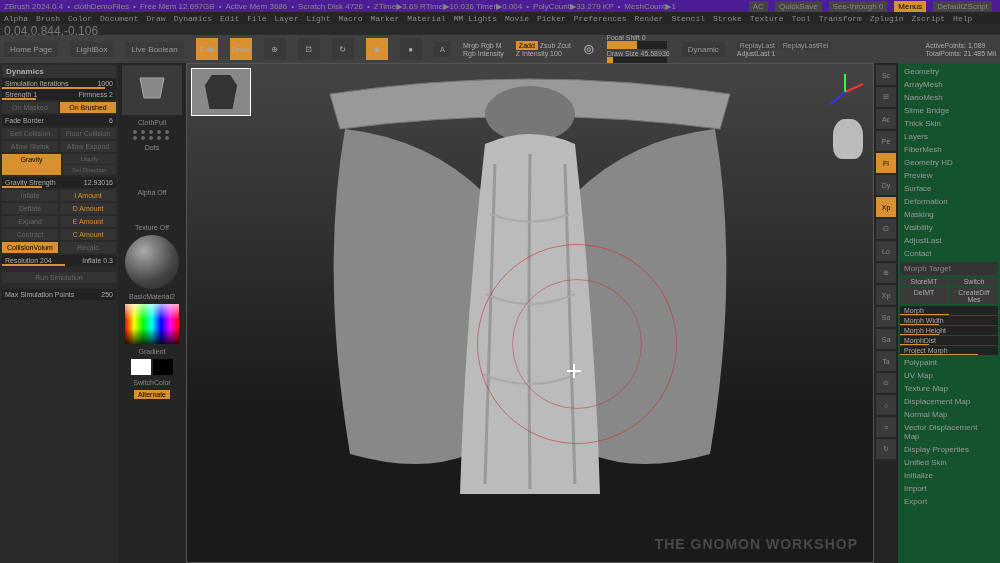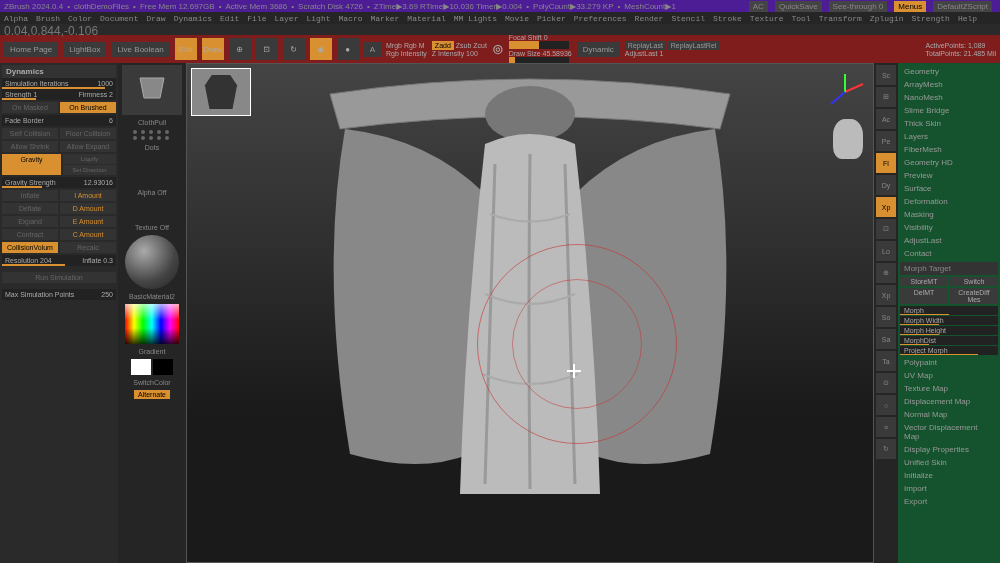--- a/index.html
+++ b/index.html
@@ -13,21 +13,21 @@
 .status-btn.orange { background: #d89030; color: #000; }
 
 
 .menu-bar { height: 12px; background: #252525; display: flex; align-items: center; padding: 0 4px; font-size: 8px; gap: 8px; }
 .menu-bar span { color: #888; cursor: pointer; font-family: Liberation Mono, monospace; }
 
 
 .coords-bar { height: 11px; background: #2a2a2a; padding: 0 4px; font-size: 12px; color: #777; }
 
 
-.tool-bar { height: 28px; background: #7f1d1d; display: flex; align-items: center; padding: 0 4px; gap: 5px; font-size: 8px; }
+.tool-bar { height: 28px; background: #404040; display: flex; align-items: center; padding: 0 4px; gap: 12px; font-size: 8px; }
 .tool-btn { background: #3a3a3a; padding: 3px 6px; color: #999; cursor: pointer; }
 .tool-btn.orange { background: #d89030; color: #000; }
 .tool-icon { width: 22px; height: 22px; background: #d89030; display: flex; align-items: center; justify-content: center; }
 .tool-icon.dark { background: #3a3a3a; }
 .slider-group { display: flex; flex-direction: column; font-size: 7px; gap: 1px; }
 .mini-slider { width: 60px; height: 8px; background: #222; position: relative; }
 .mini-slider .fill { height: 100%; background: #d89030; }
 
 
 .main { display: flex; height: calc(100% - 63px); }
@@ -131,21 +131,21 @@
     <span>Movie</span>
     <span>Picker</span>
     <span>Preferences</span>
     <span>Render</span>
     <span>Stencil</span>
     <span>Stroke</span>
     <span>Texture</span>
     <span>Tool</span>
     <span>Transform</span>
     <span>Zplugin</span>
-    <span>Strength</span>
+    <span>Zscript</span>
     <span>Help</span>
   </div>
 
 <div class="coords-bar">0.04,0.844,-0.106</div>
 
 <div class="tool-bar">
   <span class="tool-btn">Home Page</span>
   <span class="tool-btn">LightBox</span>
   <span class="tool-btn">Live Boolean</span>
   <span class="tool-icon">
@@ -320,20 +320,21 @@
       <path d="M205 90 Q200 250 195 410" stroke="#999" fill="none" stroke-width="3"></path>
       <path d="M240 80 Q238 250 240 415" stroke="#999" fill="none" stroke-width="3"></path>
       <path d="M275 90 Q280 250 285 410" stroke="#999" fill="none" stroke-width="3"></path>
       <path d="M200 140 Q240 155 280 140" stroke="#aaa" fill="none" stroke-width="2"></path>
       <path d="M195 220 Q240 240 285 220" stroke="#aaa" fill="none" stroke-width="2"></path>
       <path d="M192 300 Q240 320 288 300" stroke="#aaa" fill="none" stroke-width="2"></path>
     </svg>
     <div class="brush-circle"></div>
     <div class="brush-circle2"></div>
     <div class="cursor-cross"></div>
+    <div class="watermark">THE GNOMON WORKSHOP</div>
   </div>
 
   <div class="right-tools" id="right-tools">
       <div class="rt-btn" title="Scroll">Sc</div>
       <div class="rt-btn" title="⊞">⊞</div>
       <div class="rt-btn" title="Actual">Ac</div>
       <div class="rt-btn" title="Persp">Pe</div>
       <div class="rt-btn orange" title="Floor">Fl</div>
       <div class="rt-btn" title="Dynamic">Dy</div>
       <div class="rt-btn orange" title="Xpoz">Xp</div>

